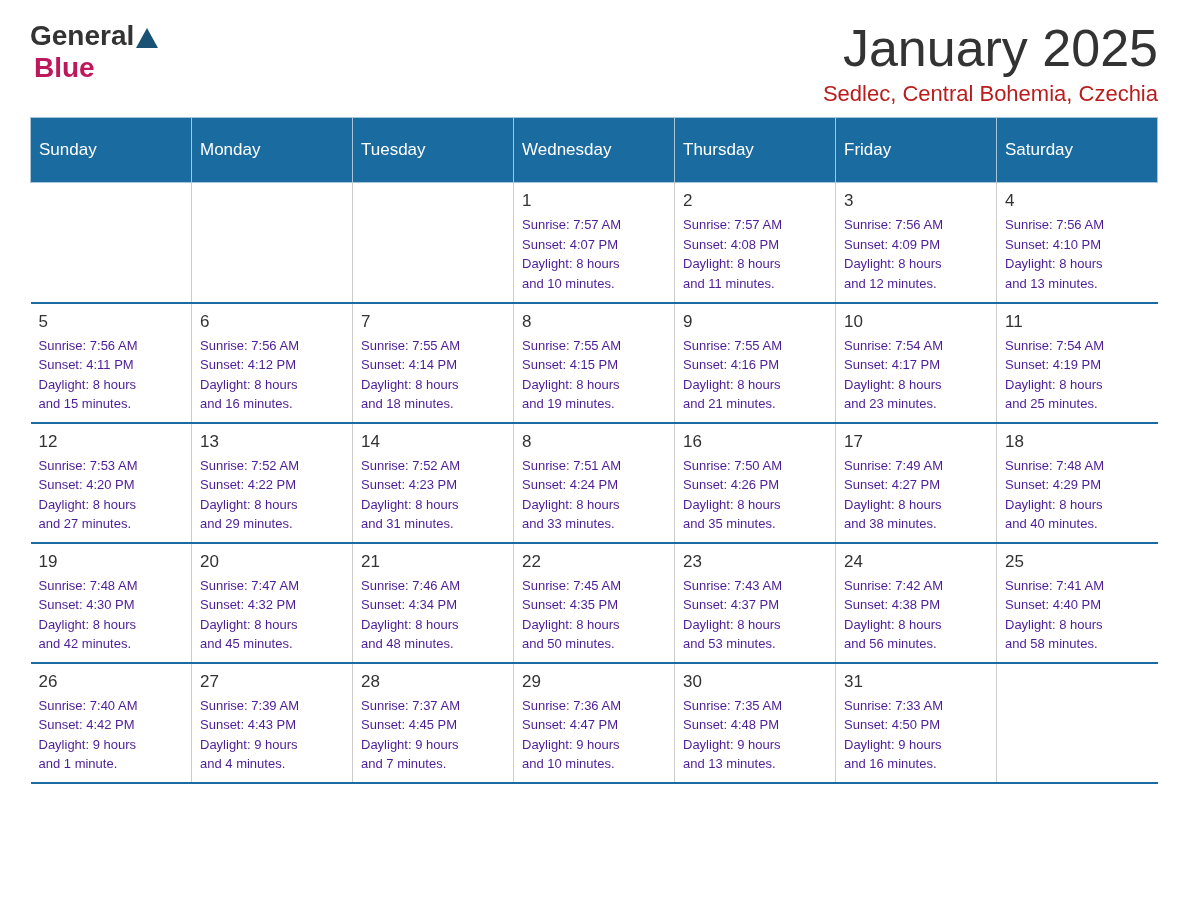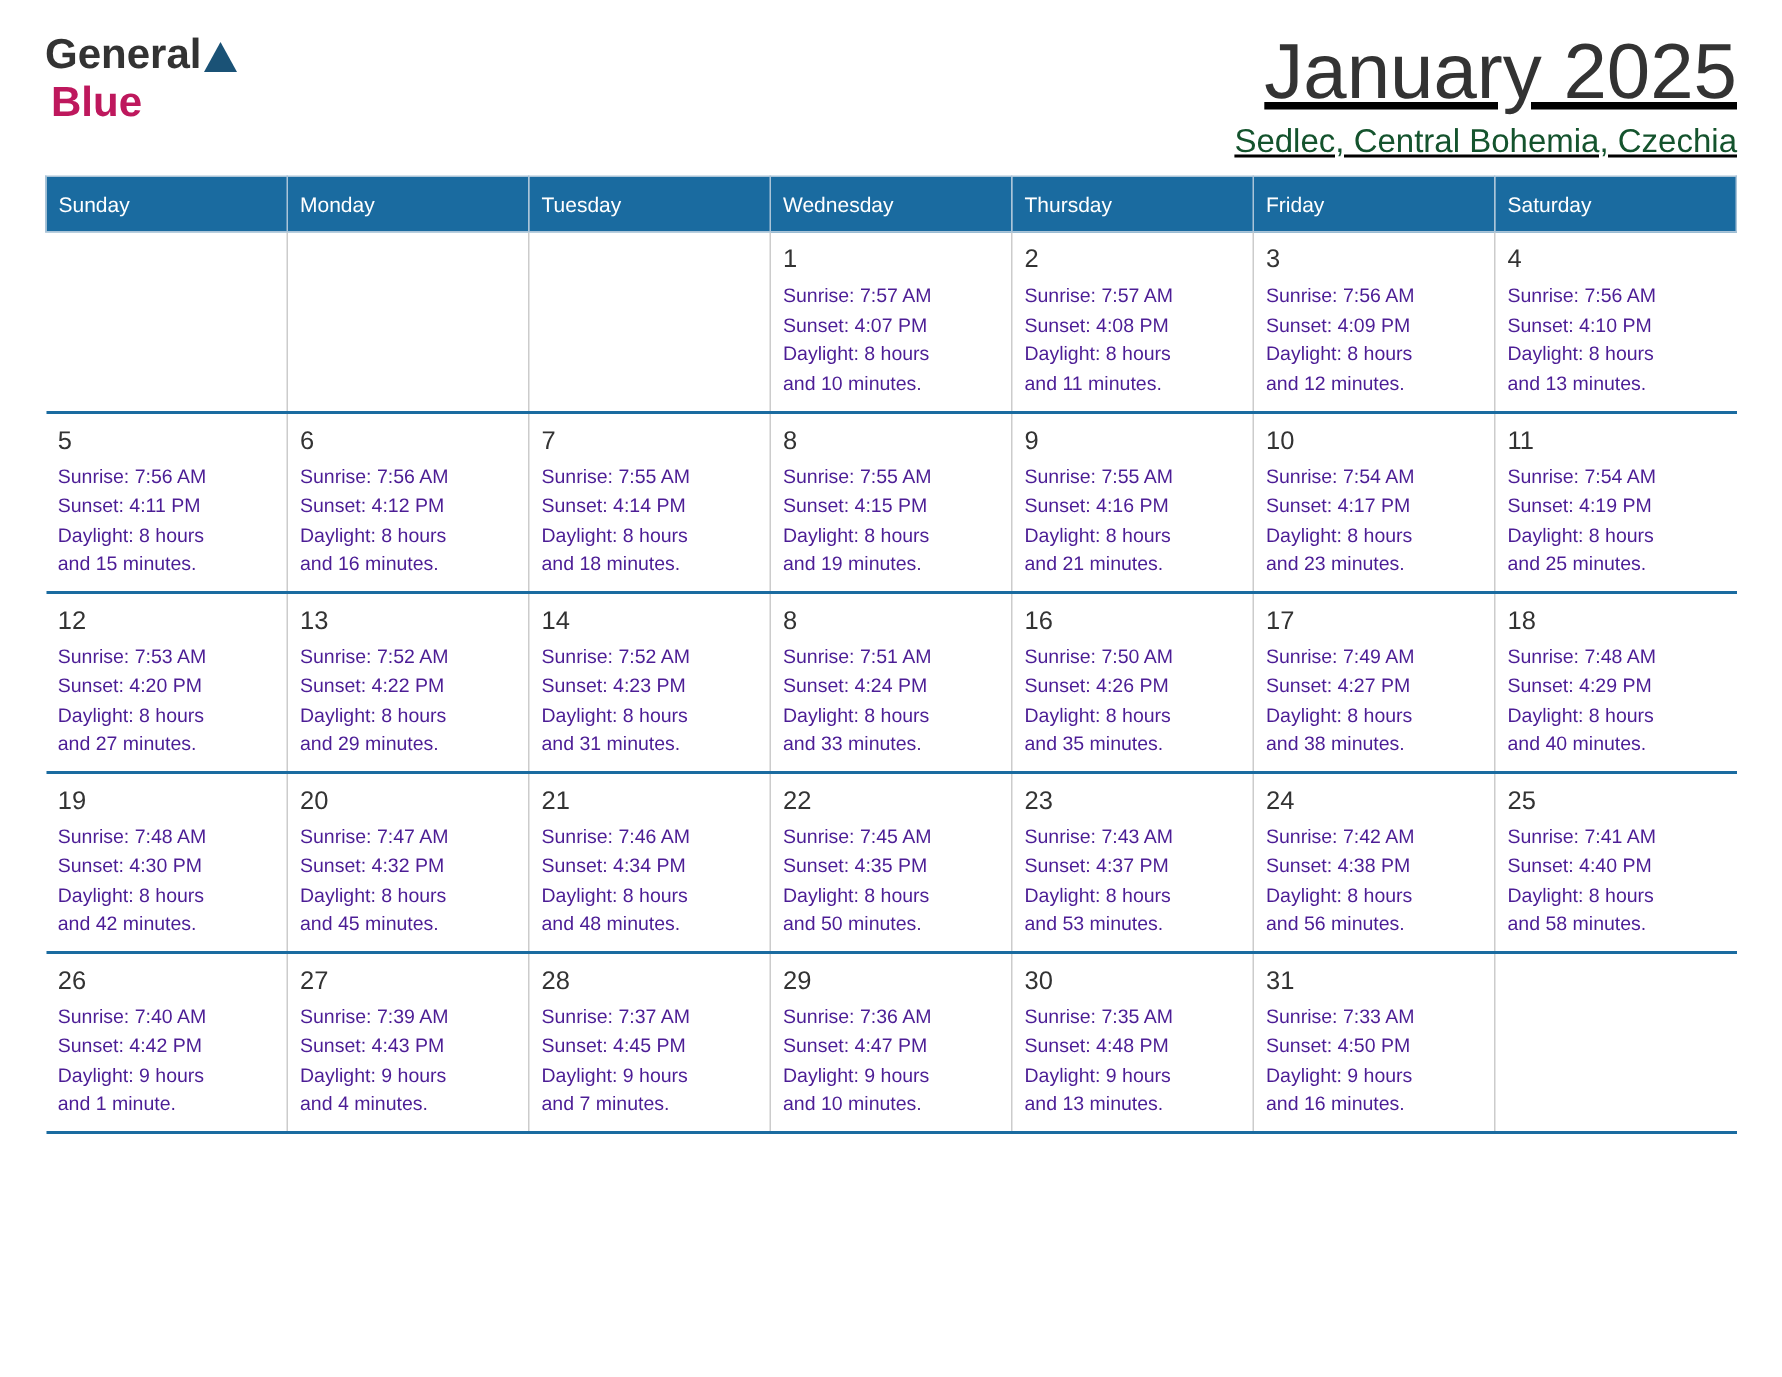--- a/index.html
+++ b/index.html
@@ -32,46 +32,45 @@
       flex-direction: column;
       align-items: flex-start;
       justify-content: flex-end;
     }
     .logo-row1 {
       display: flex;
       align-items: center;
     }
     .title-section {
       text-align: right;
-      text-decoration: underline;
     }
     .month-title {
       font-size: 52px;
       font-weight: normal;
       color: #333;
       line-height: 1.1;
     }
     .location-title {
       font-size: 22px;
-      color: #14532d;
+      color: #b91c1c;
       margin-top: 4px;
     }
     .calendar {
       width: 100%;
       border-collapse: collapse;
       margin-top: 10px;
     }
     .calendar thead tr {
       background-color: #1a6ba0;
     }
     .calendar thead th {
       color: #ffffff;
-      font-size: 14px;
+      font-size: 17px;
       font-weight: normal;
-      padding: 10px 8px;
+      padding: 22px 8px;
       text-align: left;
       border: 1px solid #aac4d8;
     }
     .calendar tbody tr {
       border-bottom: 2px solid #1a6ba0;
     }
     .calendar tbody td {
       vertical-align: top;
       padding: 8px 8px;
       border-right: 1px solid #cccccc;

